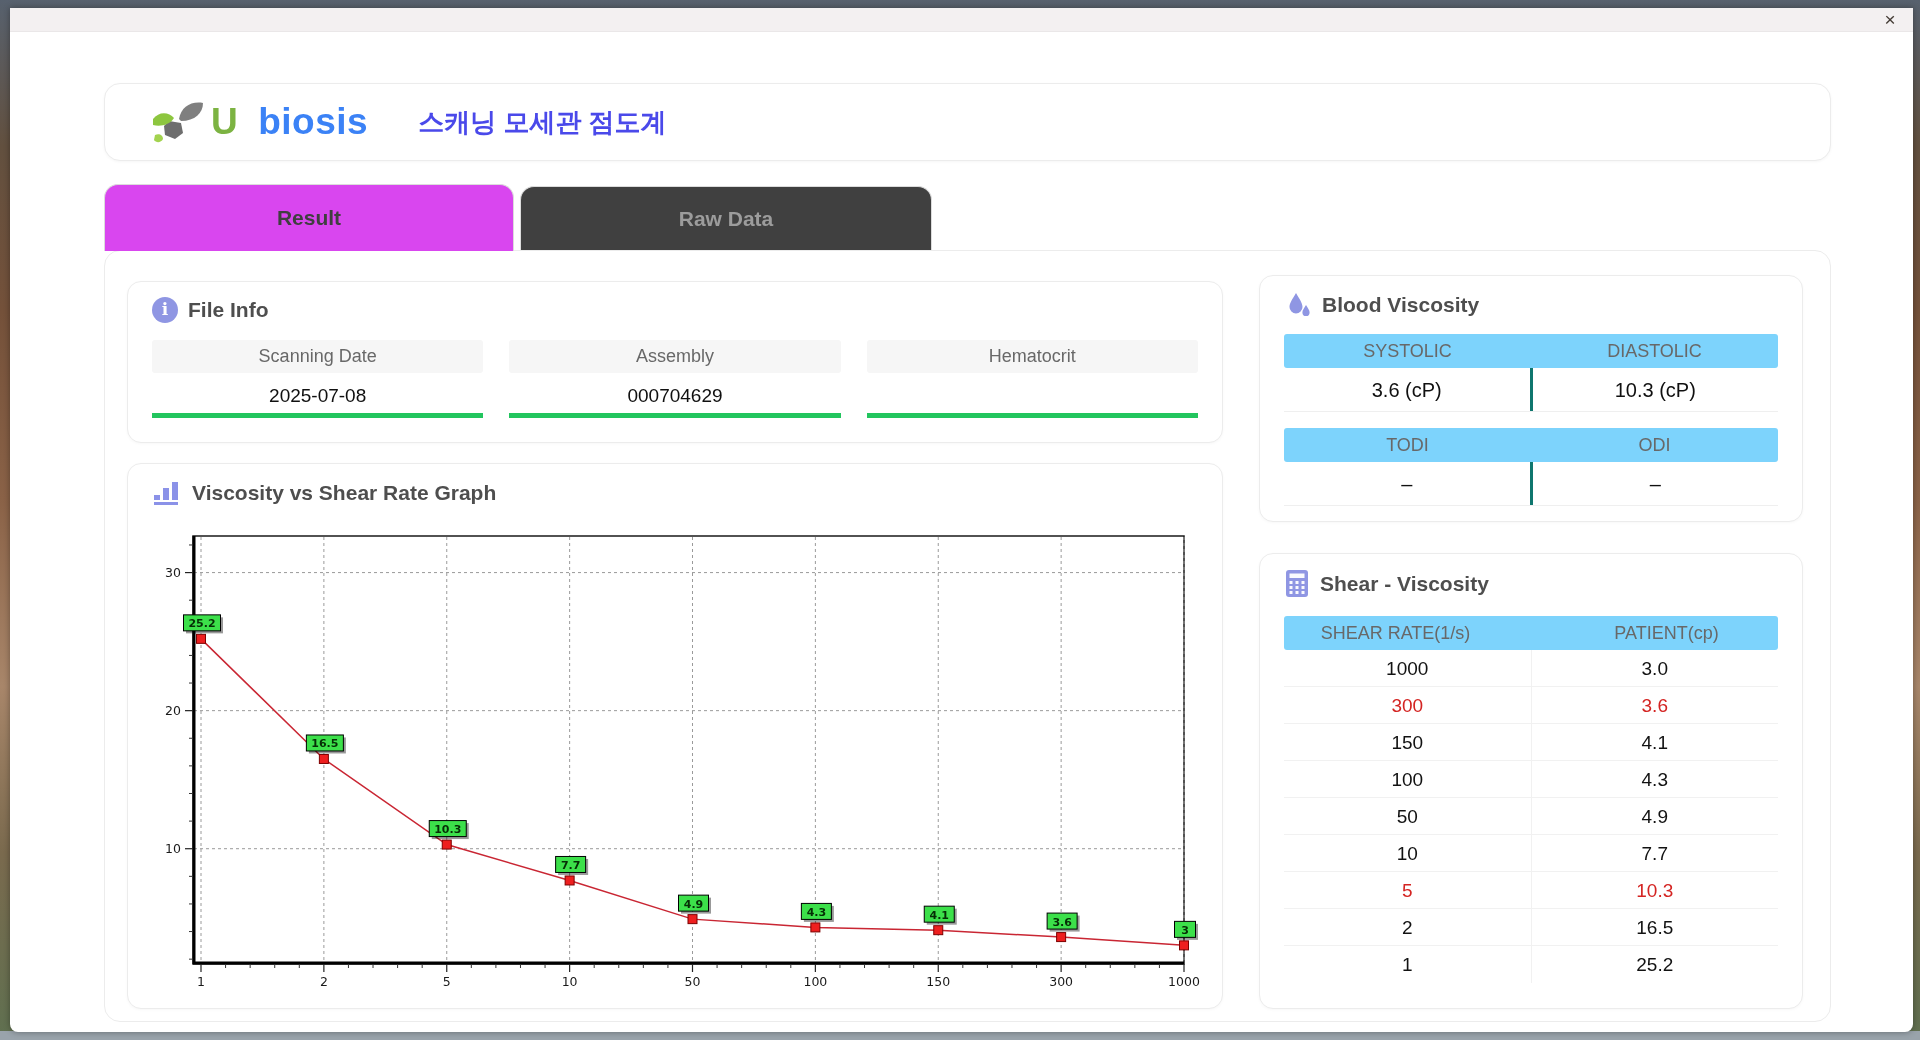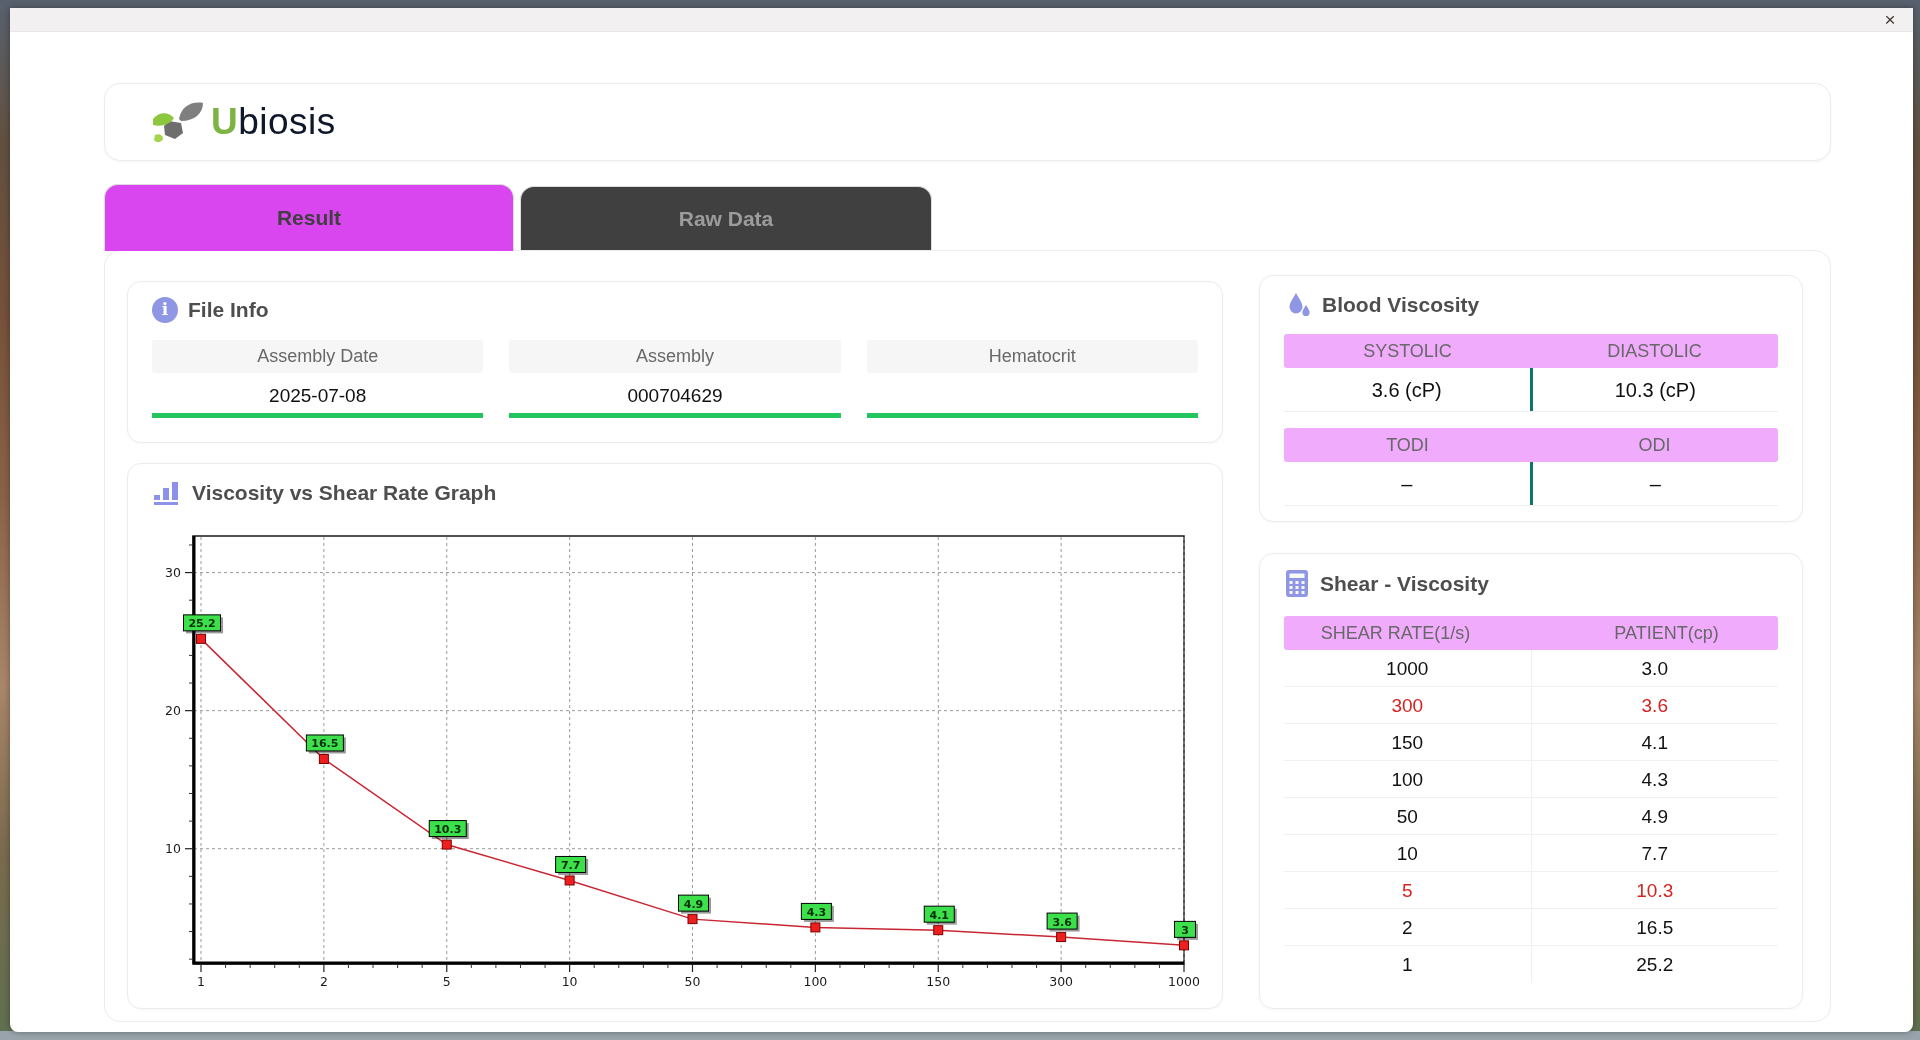--- a/index.html
+++ b/index.html
@@ -16,21 +16,21 @@
     border-bottom:1px solid #eae7e8; }
   .close-btn { position:absolute; right:12px; top:0; width:22px; height:24px; text-align:center;
     line-height:23px; font-size:19px; color:#443c35; cursor:pointer; }
 
   .header-card { position:absolute; left:94px; top:75px; width:1727px; height:78px;
     background:#fff; border:1px solid #ececec; border-radius:16px;
     box-shadow:0 1px 3px rgba(0,0,0,.04); display:flex; align-items:center; padding-left:46px; }
   .logo { display:flex; align-items:center; }
   .logo svg { margin-right:6px; }
   .logo-u { font-size:37px; font-weight:600; color:#7cb342; letter-spacing:.5px; }
-  .logo-rest { font-size:37px; font-weight:400; color:#0f172a; letter-spacing:.5px; }
+  .logo-rest { font-size:37px; font-weight:700; color:#3b82f6; letter-spacing:.5px;margin-left:20px; }
   .app-title { margin-left:50px; font-size:26px; font-weight:bold; color:#4a49ea; }
 
   .tab { position:absolute; display:flex; align-items:center; justify-content:center;
     font-size:21px; font-weight:bold; cursor:pointer; }
   .tab-active { left:94px; top:176px; width:410px; height:67px; background:#d946ef;
     border:1px solid #dcdcdc; border-bottom:none; border-radius:14px 14px 0 0; color:#3f3f3f; z-index:4; }
   .tab-inactive { left:510px; top:178px; width:412px; height:64px; background:#404040;
     border:1px solid #dcdcdc; border-bottom:none; border-radius:14px 14px 0 0; color:#9c9c9c; z-index:2; }
 
   .main-panel { position:absolute; left:94px; top:242px; width:1727px; height:772px;
@@ -52,21 +52,21 @@
 
   .fi-grid { position:absolute; left:24px; right:24px; top:58px; display:flex; gap:26px; }
   .fi-col { flex:1; }
   .fi-head { height:33px; line-height:33px; text-align:center; background:#f6f6f6; color:#686868;
     font-size:18px; border-radius:3px; }
   .fi-val { height:45px; line-height:45px; text-align:center; font-size:19px; color:#101010;
     border-bottom:5px solid #22c55e; }
 
   .bv-table { position:absolute; left:24px; right:24px; }
   .bv-1 { top:58px; } .bv-2 { top:152px; }
-  .thead { display:flex; background:#f0abfc; height:34px; line-height:34px; color:#686868;
+  .thead { display:flex; background:#7dd3fc; height:34px; line-height:34px; color:#686868;
     font-size:18px; border-radius:3px; }
   .thead div { flex:1; text-align:center; }
   .bv-vals { display:flex; height:44px; line-height:44px; font-size:20px; color:#101010;
     border-bottom:1px solid #efefef; }
   .bv-vals div { flex:1; text-align:center; }
   .bv-vals div + div { border-left:3px solid #0f766e; }
 
   .sv-head { position:absolute; left:24px; right:24px; top:62px;gap:48px; }
   .sv-rows { position:absolute; left:24px; right:24px; top:96px; }
   .sv-row { display:flex; height:37px; line-height:37px; font-size:19px; color:#121212;
@@ -93,35 +93,36 @@
     <div class="logo">
       <svg width="54" height="46" viewBox="0 0 54 46">
         <path d="M28 20 C30 8 40 2 52 4 C52 14 44 22 30 22 Z" fill="#7f7f7f"></path>
         <path d="M18 22 L30 24 L32 34 L24 40 L14 36 L13 27 Z" fill="#6e6e6e"></path>
         <path d="M2 20 C8 12 18 13 23 19 C19 26 9 28 2 26 Z" fill="#8dc63f"></path>
         <path d="M4 36 C8 34 12 36 12 40 C10 44 5 44 3 41 Z" fill="#a3d34f"></path>
       </svg>
       <span class="logo-u">U</span>
       <span class="logo-rest">biosis</span>
     </div>
+    <div class="app-title">스캐닝 모세관 점도계</div>
   </div>
 
   <div class="tab tab-active">Result</div>
   <div class="tab tab-inactive">Raw Data</div>
 
   <div class="main-panel"></div>
 
   <div class="card file-info-card">
     <div class="card-title">
       <span class="info-icon">i</span>
       <span>File Info</span>
     </div>
     <div class="fi-grid">
       <div class="fi-col">
-        <div class="fi-head">Assembly Date</div>
+        <div class="fi-head">Scanning Date</div>
         <div class="fi-val">2025-07-08</div>
       </div>
       <div class="fi-col">
         <div class="fi-head">Assembly</div>
         <div class="fi-val">000704629</div>
       </div>
       <div class="fi-col">
         <div class="fi-head">Hematocrit</div>
         <div class="fi-val"></div>
       </div>

